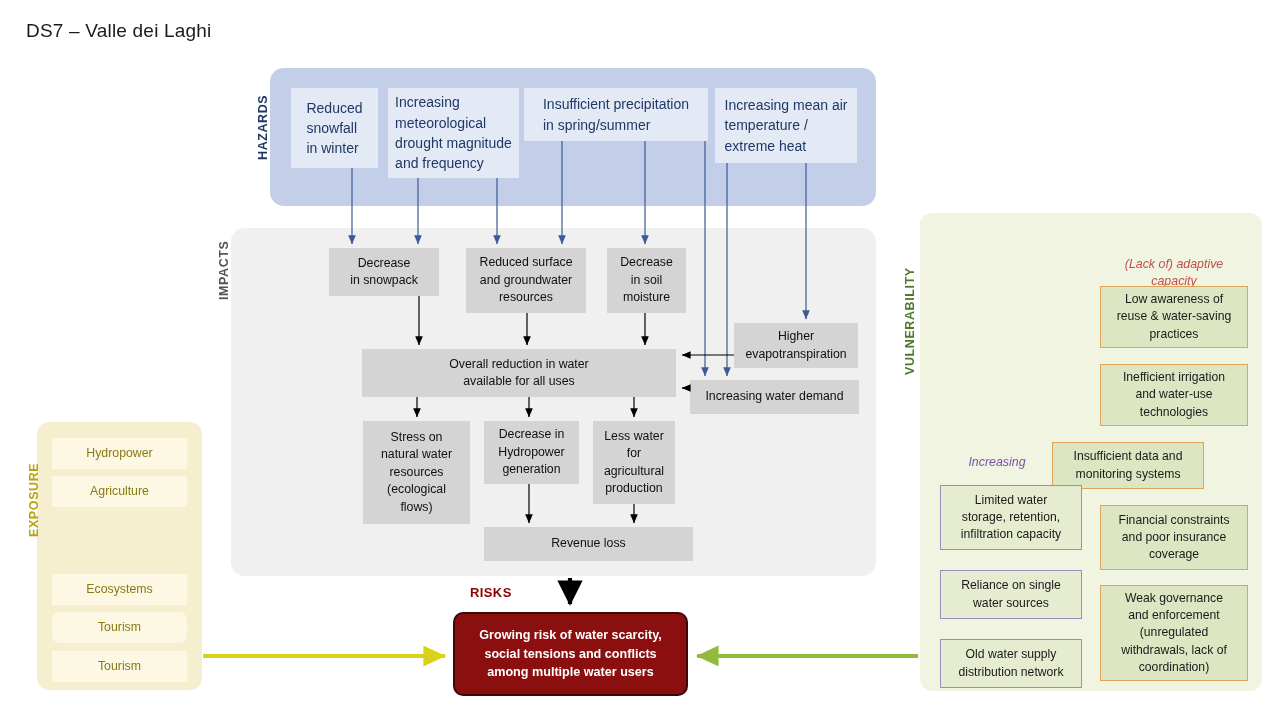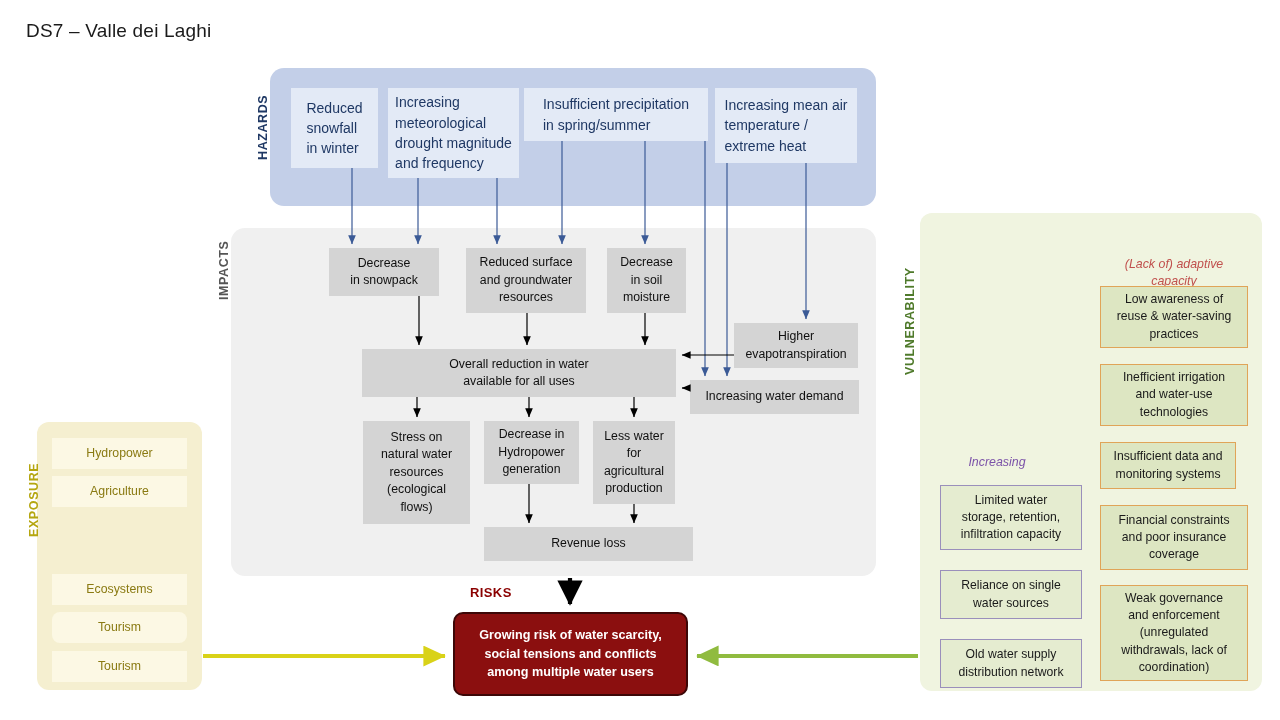--- a/index.html
+++ b/index.html
@@ -237,21 +237,21 @@
 
   <div class="abs vuln-head" id="adaptive-capacity-title" style="left:1099px; top:226px; width:150px;">(Lack of) adaptive<br>capacity</div>
   <div class="abs vuln-head" id="sensitivity-title" style="left:945px; top:424px; width:104px;">Increasing</div>
 
   <div class="abs adapt-box" style="left:1100px; top:286px; width:148px; height:62px;">
     <span>Low awareness of<br>reuse &amp; water-saving<br>practices</span>
   </div>
   <div class="abs adapt-box" style="left:1100px; top:364px; width:148px; height:62px;">
     <span>Inefficient irrigation<br>and water-use<br>technologies</span>
   </div>
-  <div class="abs adapt-box" style="left:1100px; top:442px; width:136px; height:47px;">
+  <div class="abs adapt-box" style="left:1052px; top:442px; width:152px; height:47px;">
     <span>Insufficient data and<br>monitoring systems</span>
   </div>
   <div class="abs adapt-box" style="left:1100px; top:505px; width:148px; height:65px;">
     <span>Financial constraints<br>and poor insurance<br>coverage</span>
   </div>
   <div class="abs adapt-box" style="left:1100px; top:585px; width:148px; height:96px;">
     <span>Weak governance<br>and enforcement<br>(unregulated<br>withdrawals, lack of<br>coordination)</span>
   </div>
 
   <div class="abs sens-box" style="left:940px; top:485px; width:142px; height:65px;">

